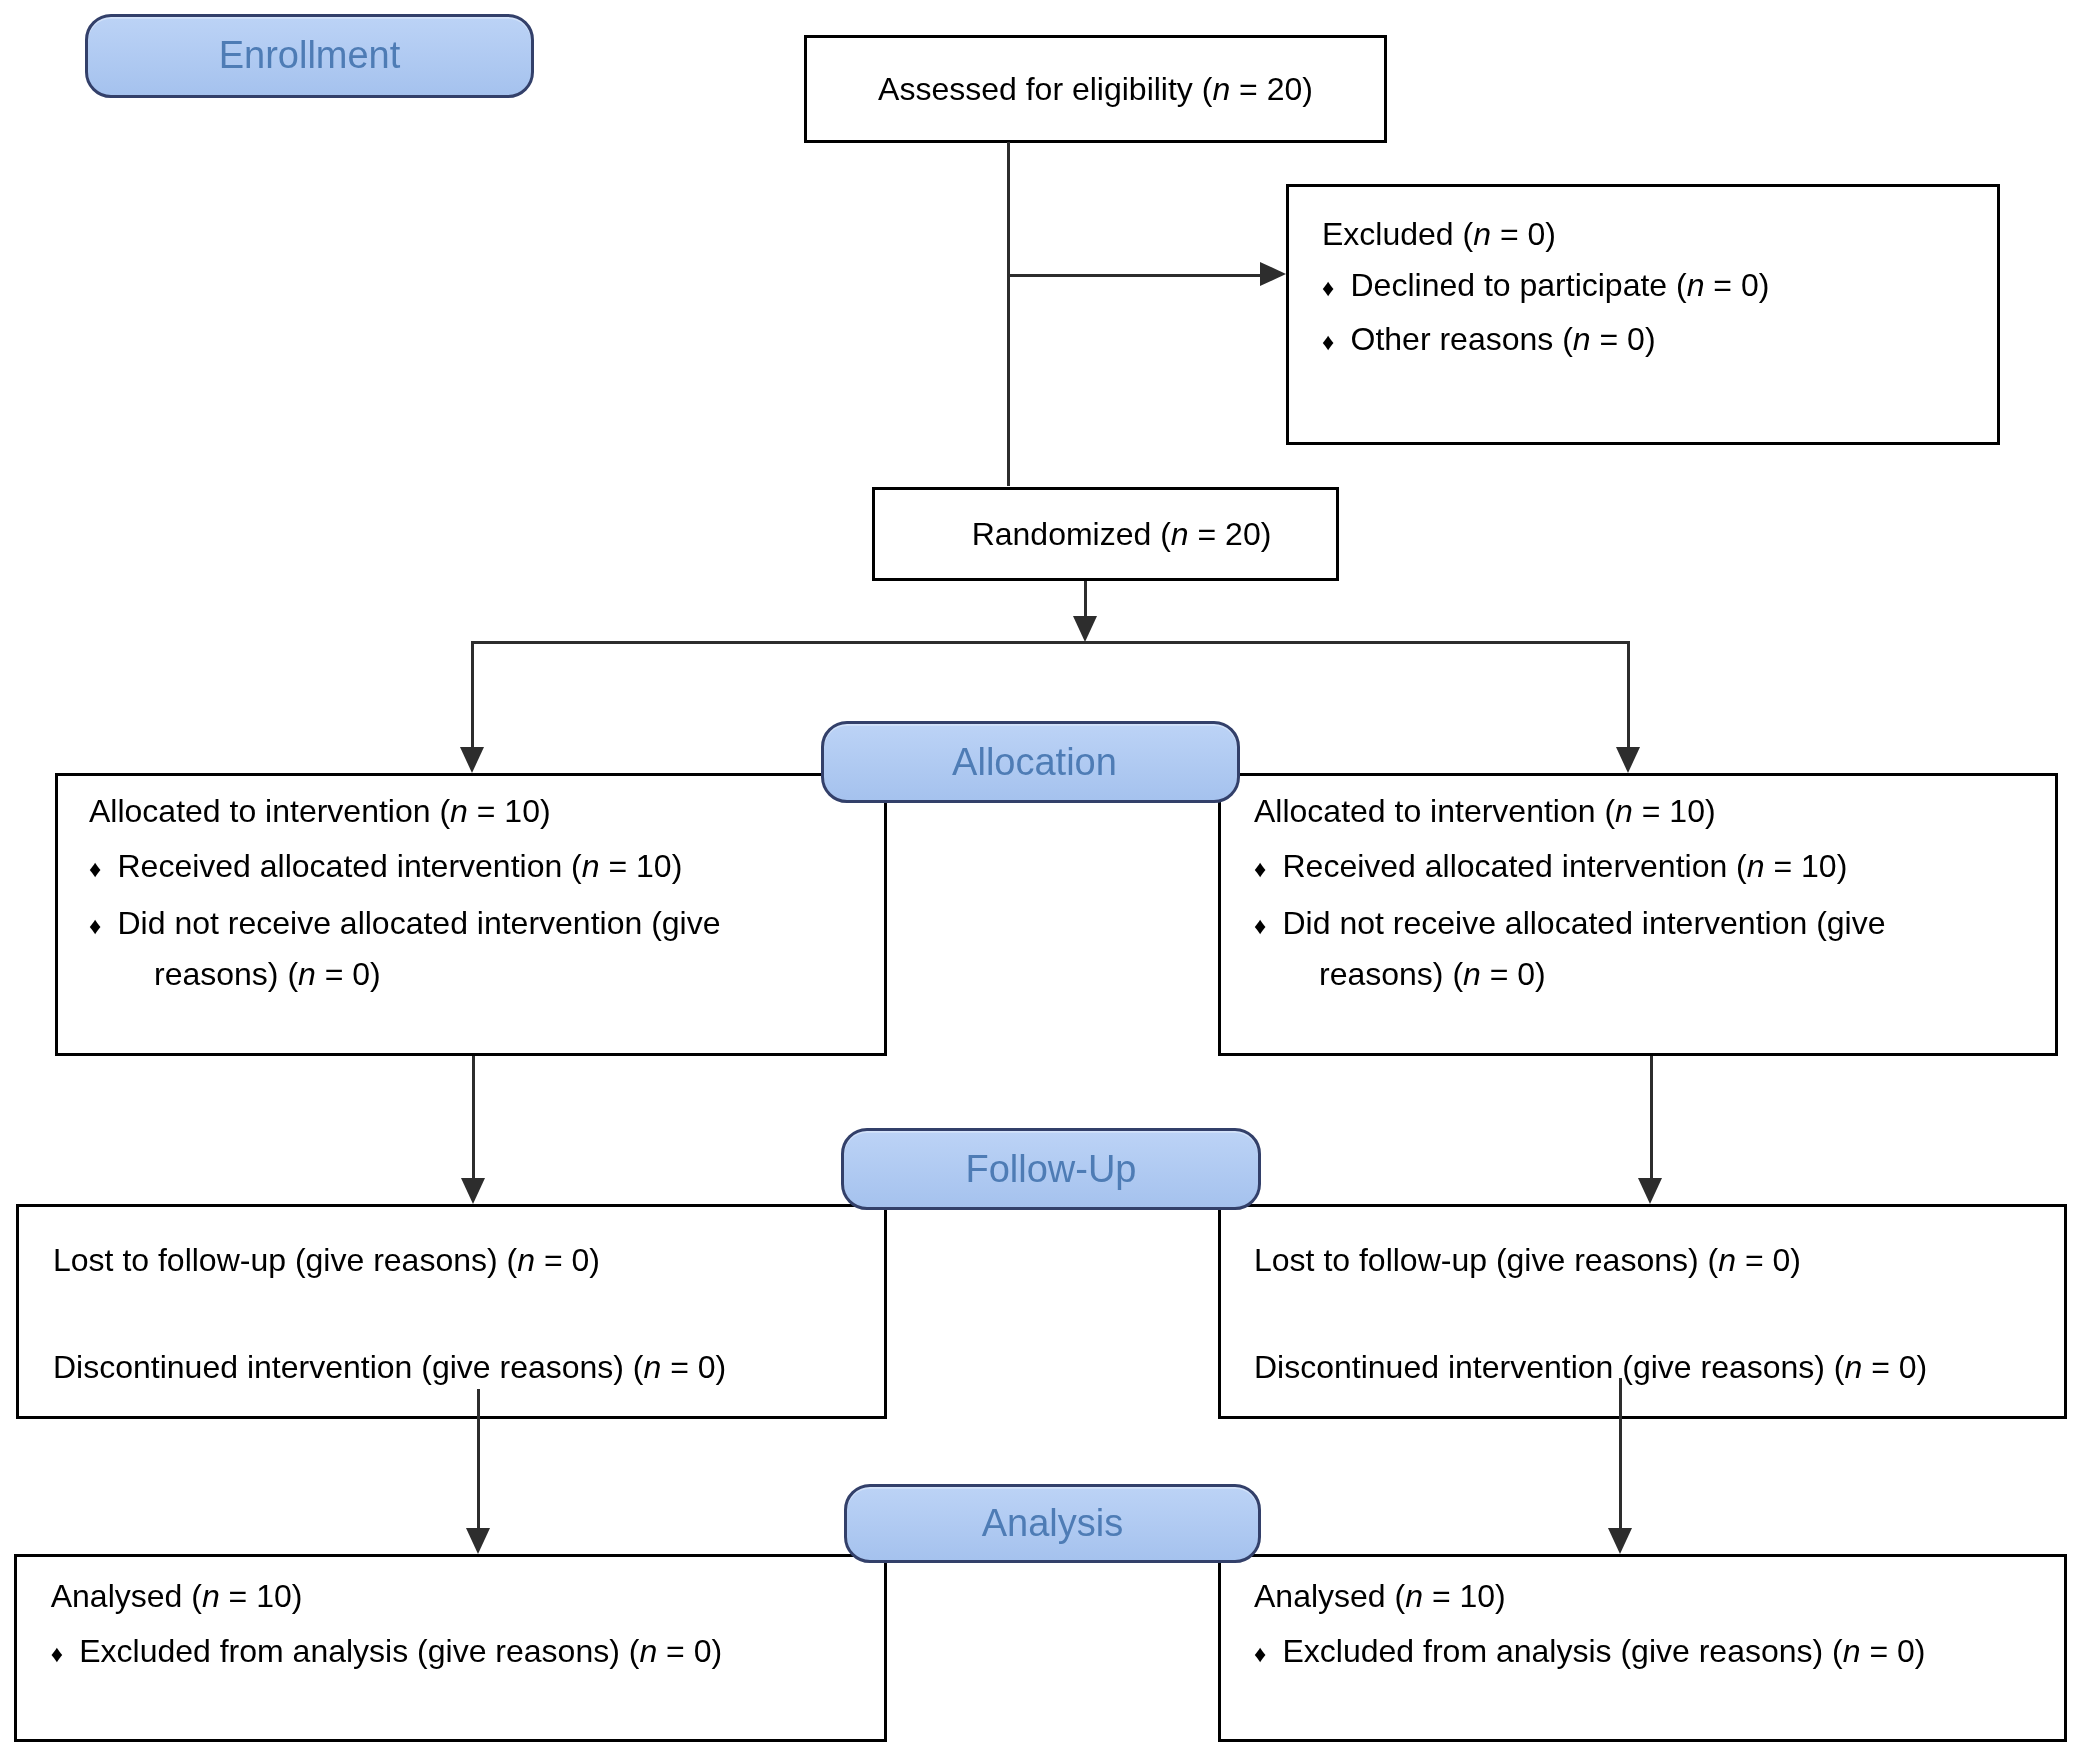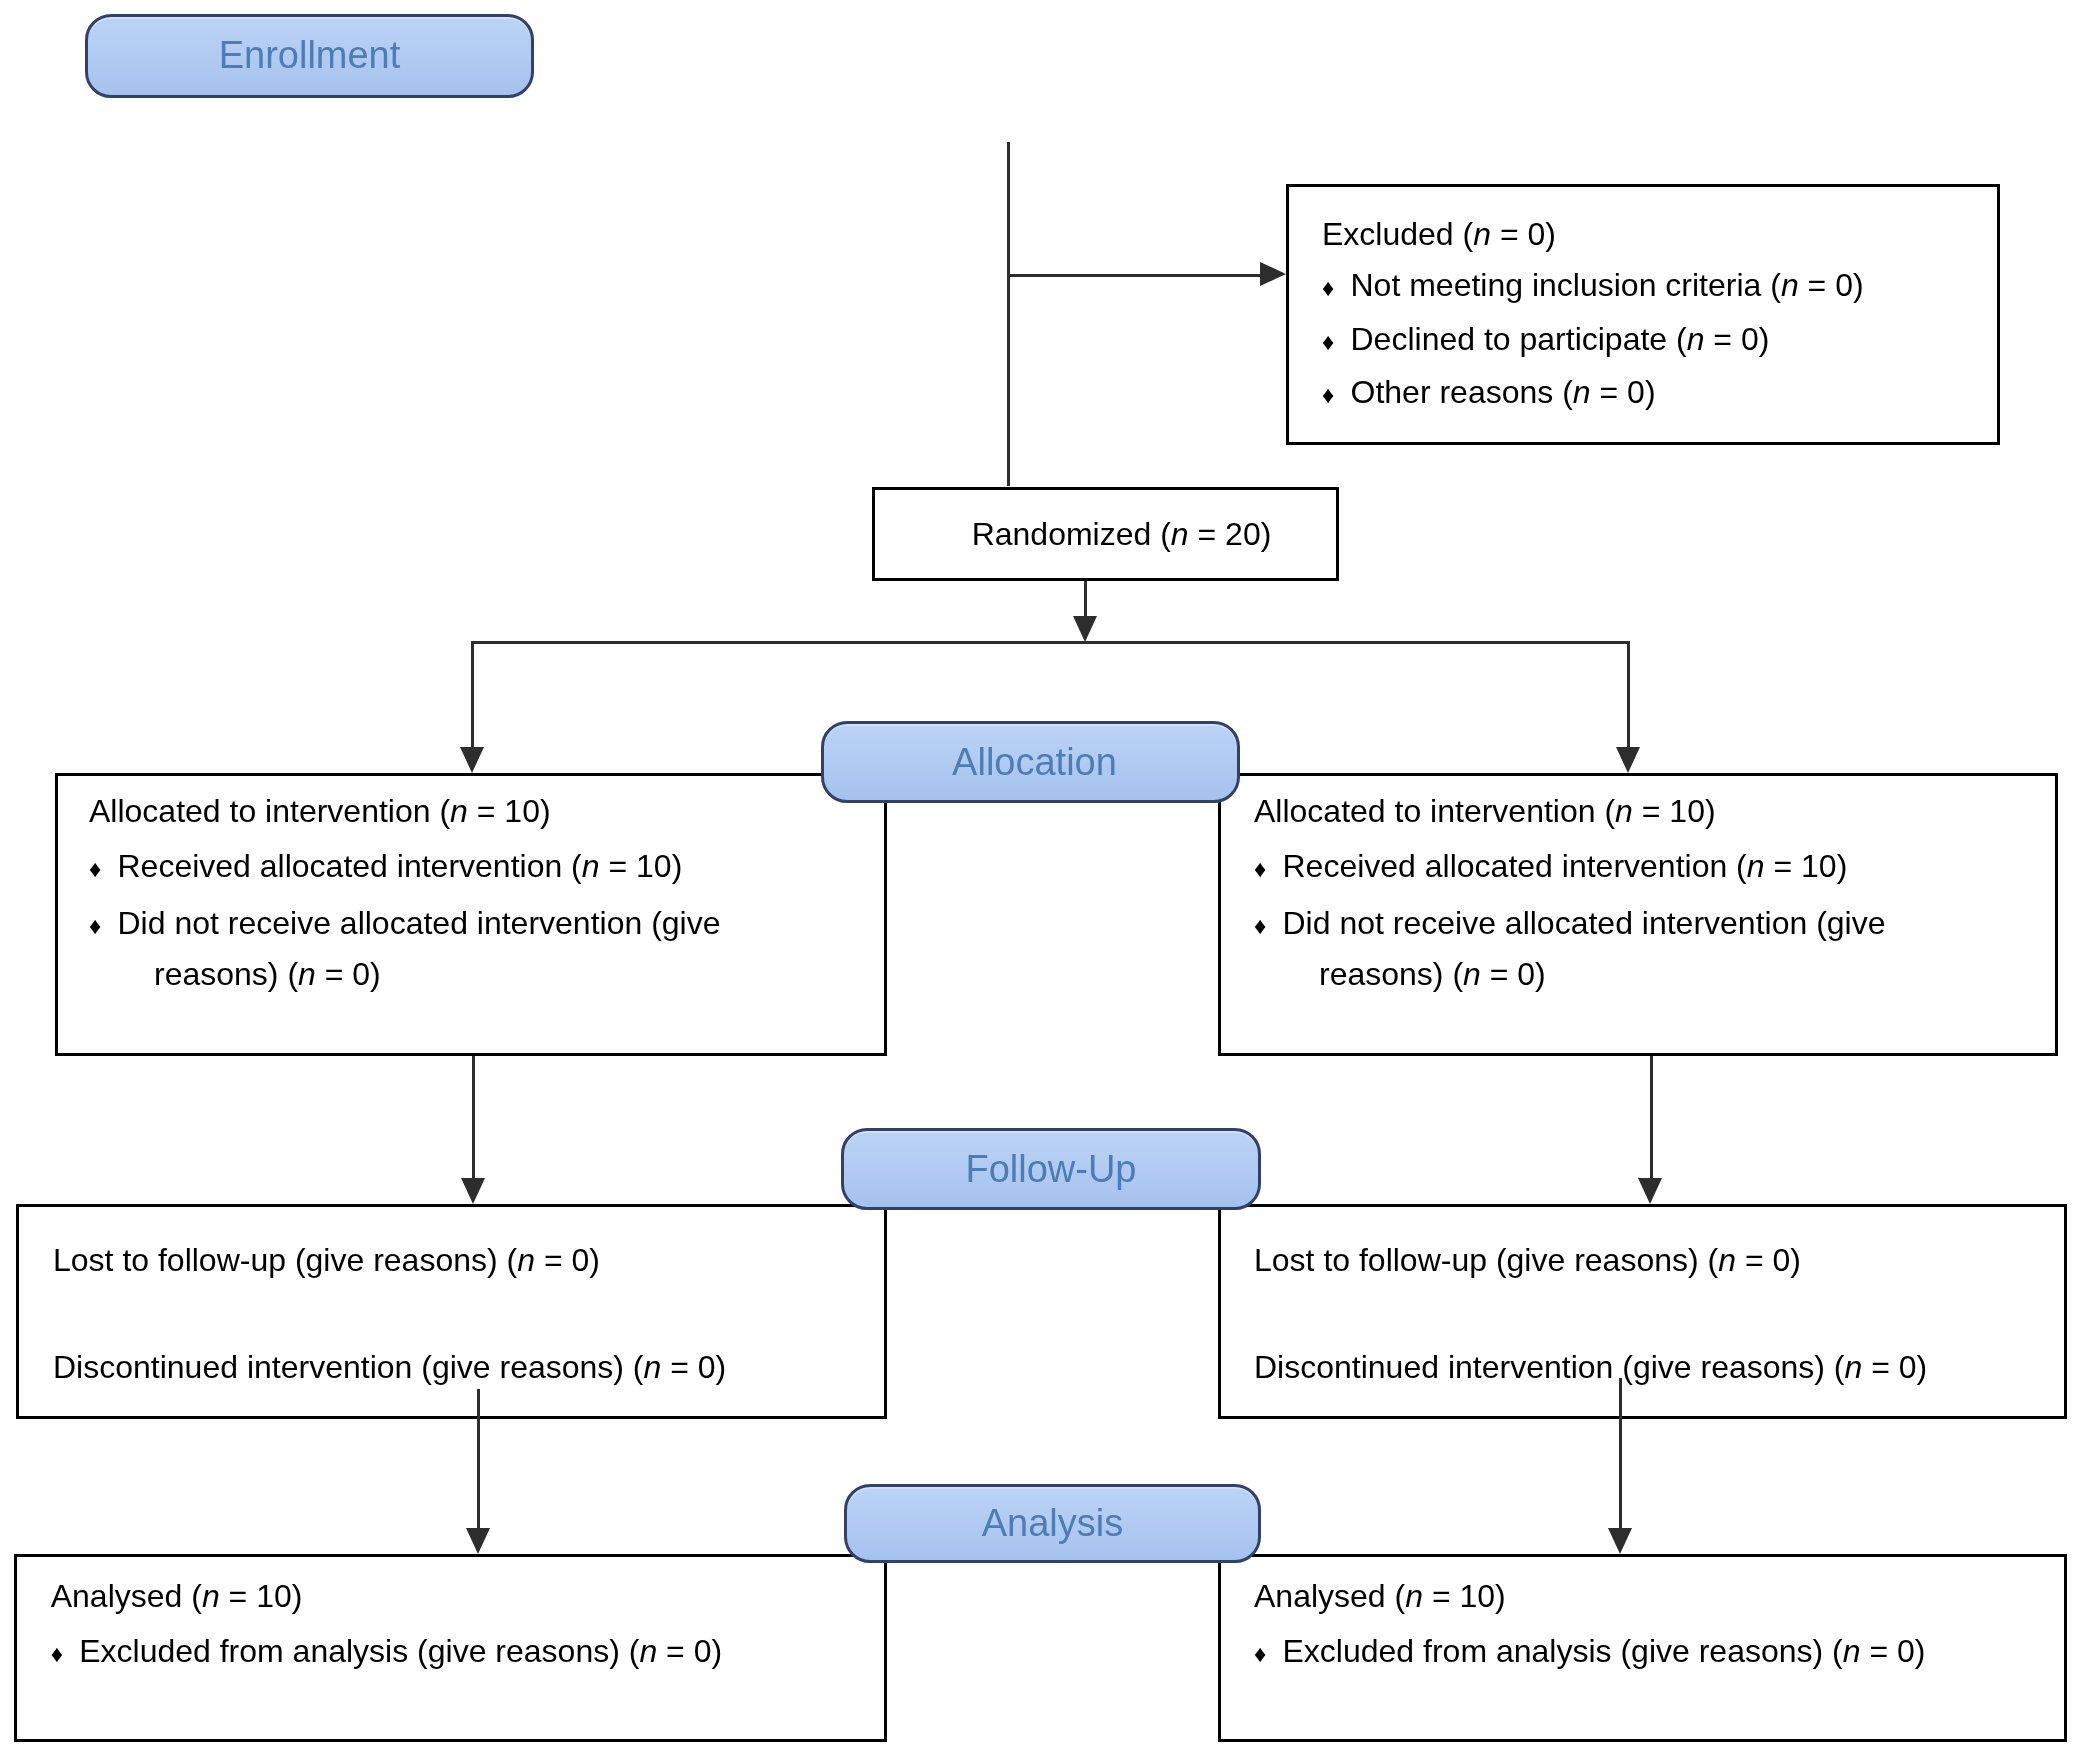--- a/index.html
+++ b/index.html
@@ -129,24 +129,26 @@
   <div class="vline" style="left:472px; top:1056px; height:123px;"></div>
   <div class="arrow-down" style="left:461px; top:1178px;"></div>
   <div class="vline" style="left:1650px; top:1056px; height:123px;"></div>
   <div class="arrow-down" style="left:1638px; top:1178px;"></div>
 
   <div class="vline" style="left:477px; top:1389px; height:141px;"></div>
   <div class="arrow-down" style="left:466px; top:1528px;"></div>
   <div class="vline" style="left:1619px; top:1378px; height:153px;"></div>
   <div class="arrow-down" style="left:1608px; top:1528px;"></div>
 
+  <div class="box center" id="box-assessed">
+    <span>Assessed for eligibility (<i>n</i> = 20)</span>
+  </div>
 
   <div class="box" id="box-excluded">
     <div class="row">Excluded (<i>n</i> = 0)</div>
-    <div class="row bulleted"><span class="bullet">♦</span><span>Not meeting inclusion criteria (<i>n</i> = 0)</span></div>
     <div class="row bulleted"><span class="bullet">♦</span><span>Declined to participate (<i>n</i> = 0)</span></div>
     <div class="row bulleted"><span class="bullet">♦</span><span>Other reasons (<i>n</i> = 0)</span></div>
   </div>
 
   <div class="box center" id="box-randomized">
     <span>Randomized (<i>n</i> = 20)</span>
   </div>
 
   <div class="box alloc-rows" id="box-alloc-left">
     <div class="row">Allocated to intervention (<i>n</i> = 10)</div>

